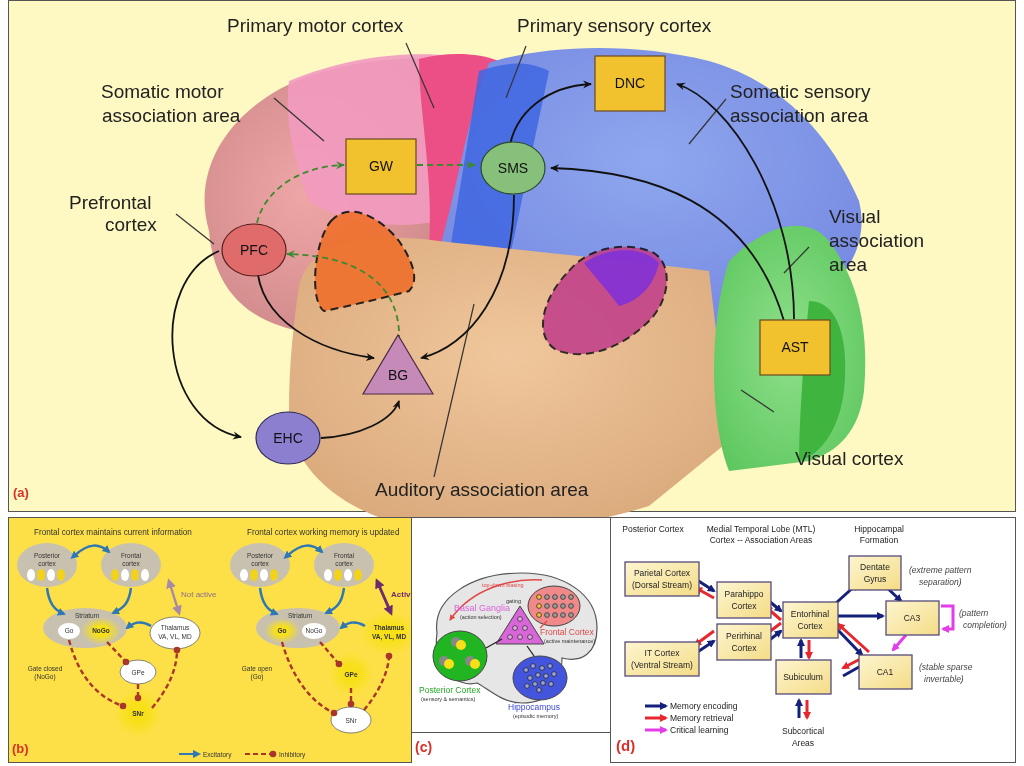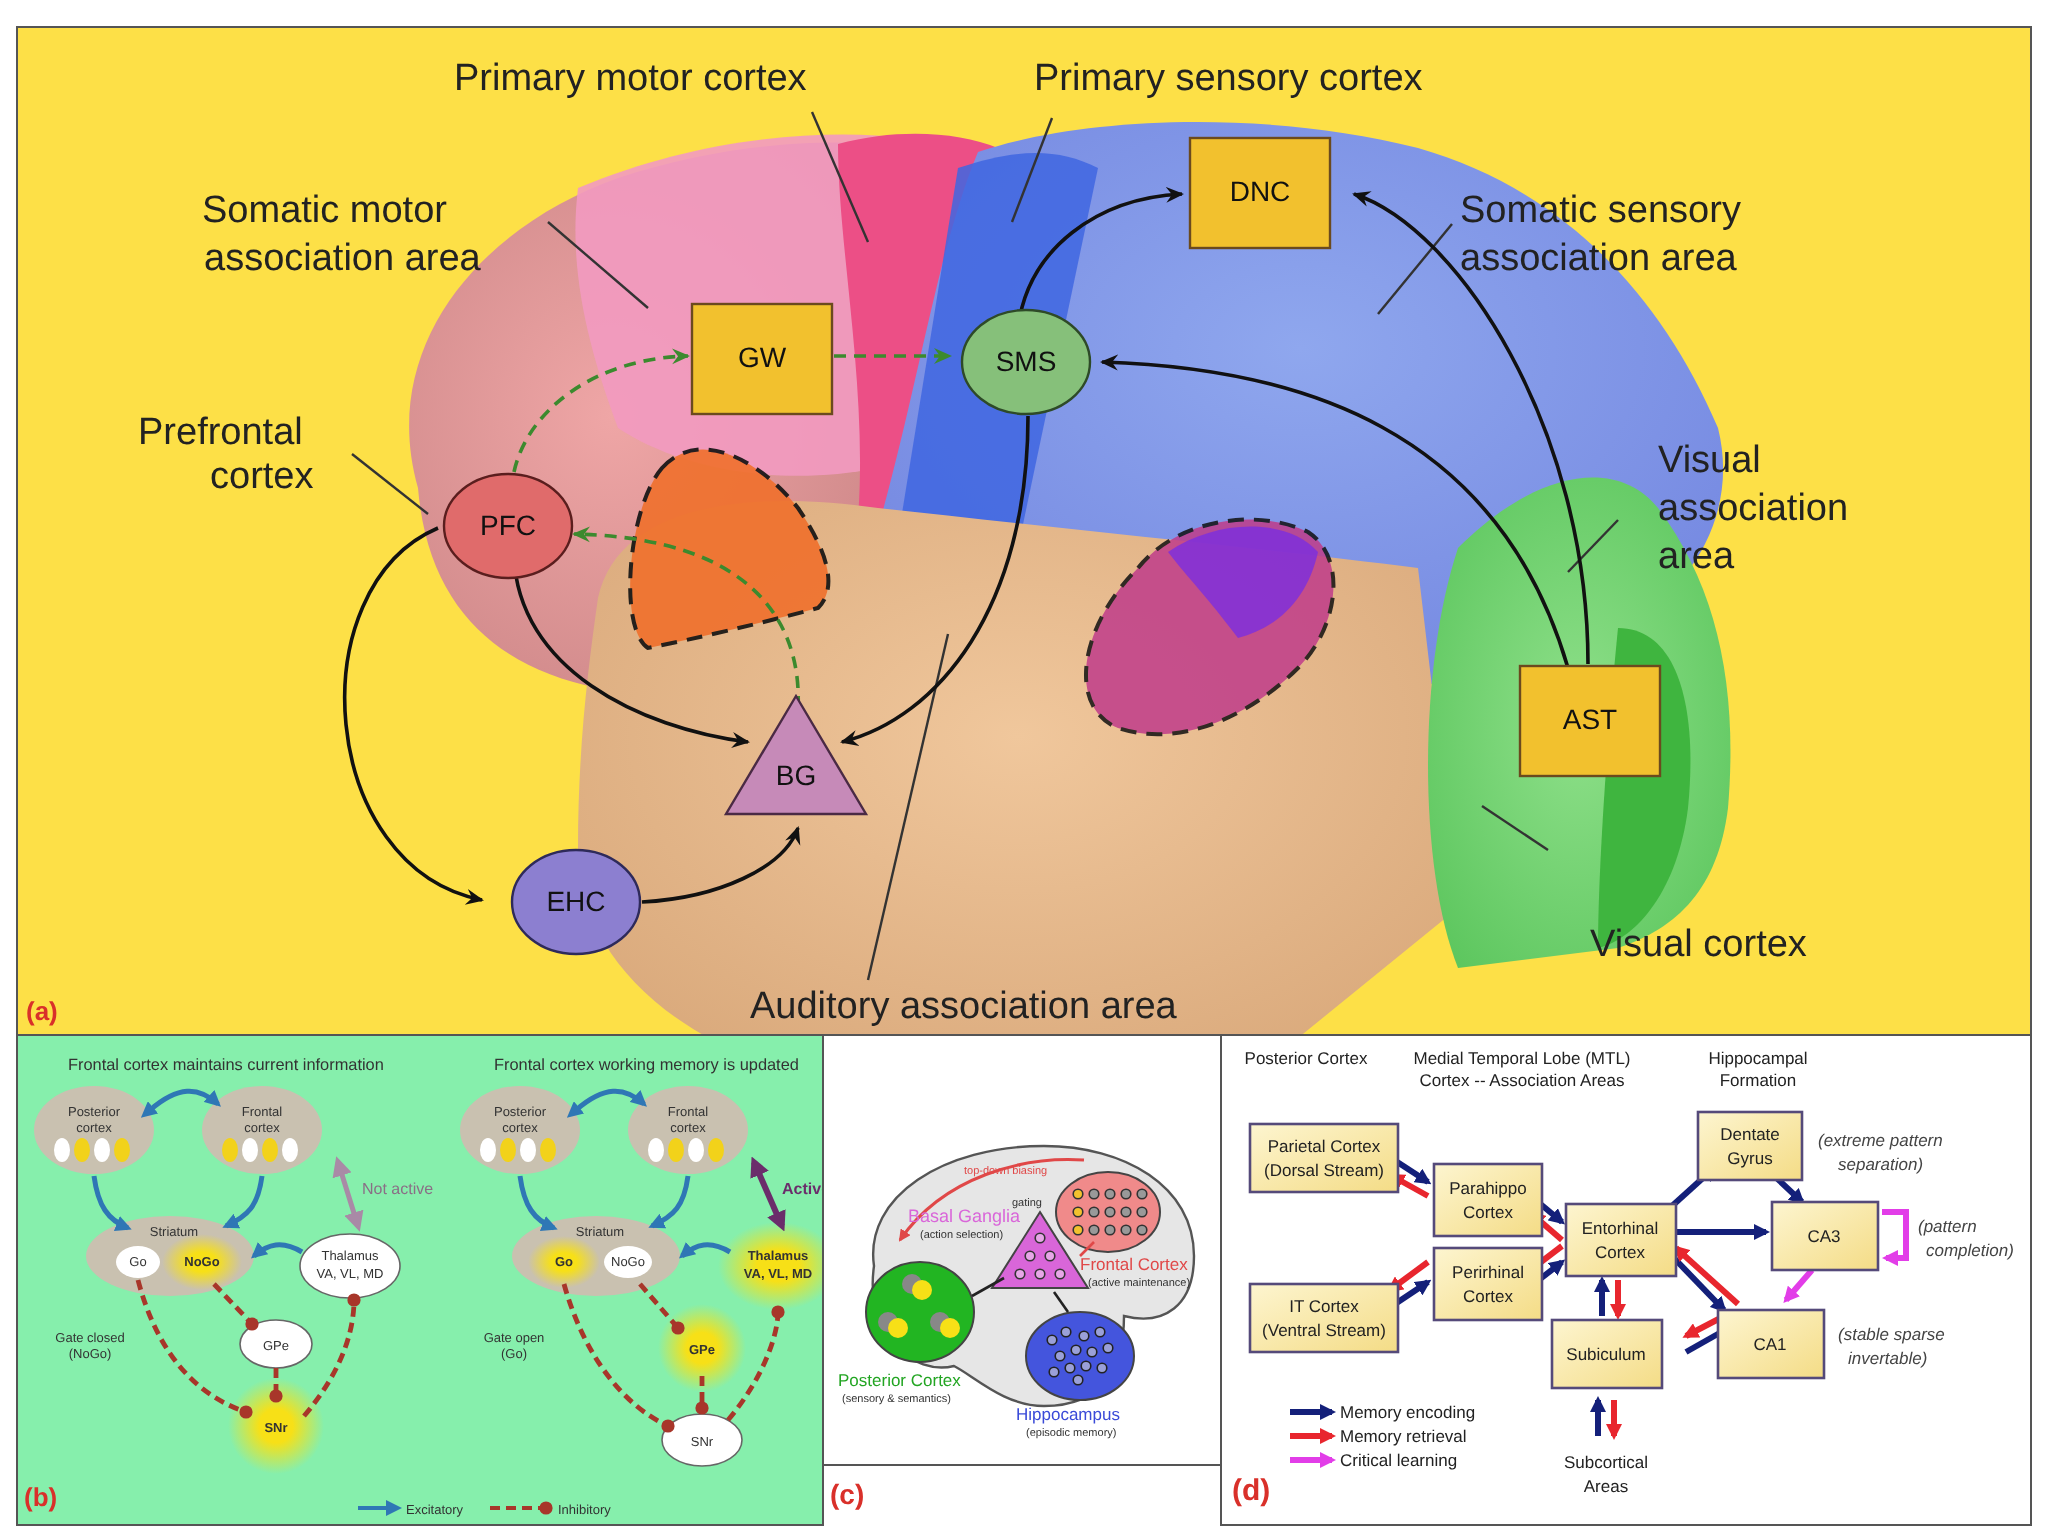--- a/index.html
+++ b/index.html
@@ -1,19 +1,19 @@
 <!DOCTYPE html>
 <html><head>
 <meta charset="utf-8">
 <style>
   html, body { margin: 0; padding: 0; background: #ffffff; }
   body { width: 1024px; height: 766px; position: relative; overflow: hidden; font-family: "Liberation Sans", sans-serif; }
   .panel { position: absolute; box-sizing: border-box; border: 1.5px solid #555; }
-  #panel-a { left: 8px; top: 13px; width: 1008px; height: 512px; background: #fde047; }
-  #panel-b { left: 8px; top: 517px; width: 404px; height: 246px; background: #86efac; }
+  #panel-a { left: 8px; top: 0; width: 1008px; height: 512px; background: #fef9c3; }
+  #panel-b { left: 8px; top: 517px; width: 404px; height: 246px; background: #fde047; }
   #panel-c { left: 411px; top: 517px; width: 200px; height: 216px; background: #fff; }
   #panel-d { left: 610px; top: 517px; width: 406px; height: 246px; background: #fff; }
   svg { position: absolute; left: 0; top: 0; overflow: visible; }
   .panel-letter { position: absolute; font-weight: bold; color: #d9302a; font-family: "Liberation Sans", sans-serif; }
   .big { font-size: 19px; fill: #222; }
   .node { font-size: 14px; fill: #111; text-anchor: middle; dominant-baseline: middle; }
   .tiny { font-size: 6.5px; fill: #333; text-anchor: middle; }
   .small { font-size: 8.2px; fill: #333; }
   .dbox { font-size: 8.5px; fill: #222; text-anchor: middle; }
   .ditalic { font-size: 8.5px; fill: #444; font-style: italic; }

